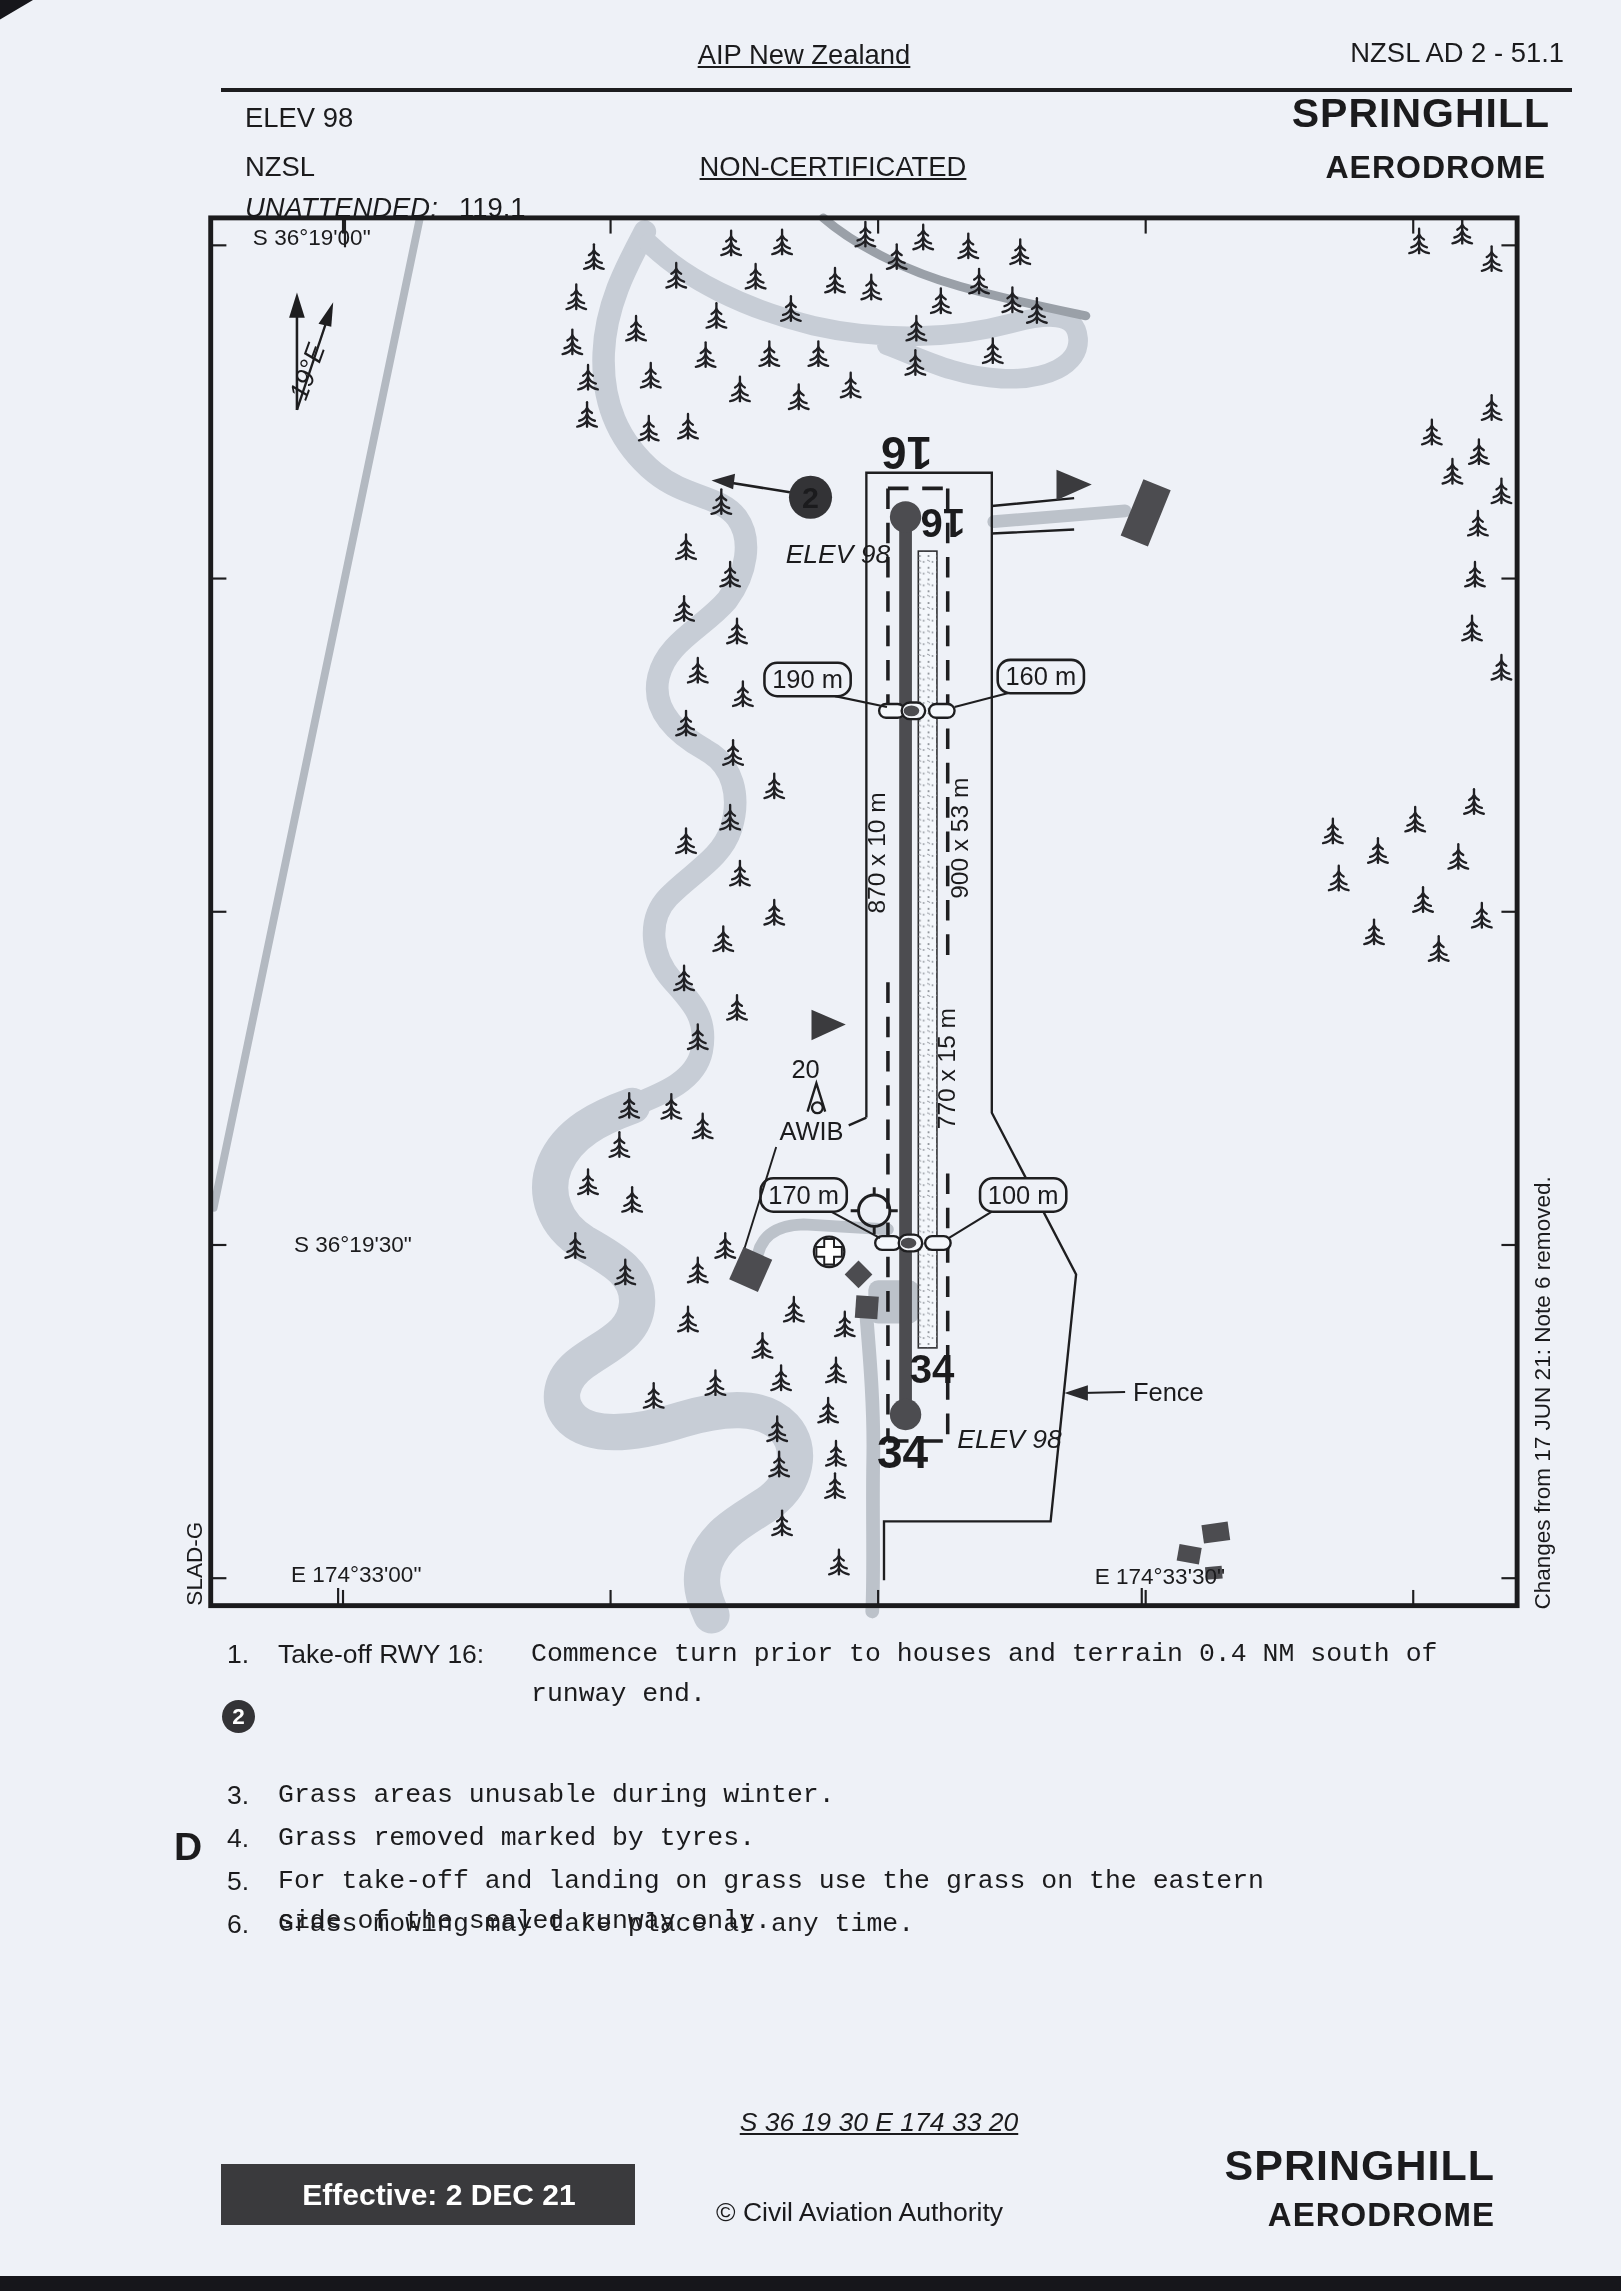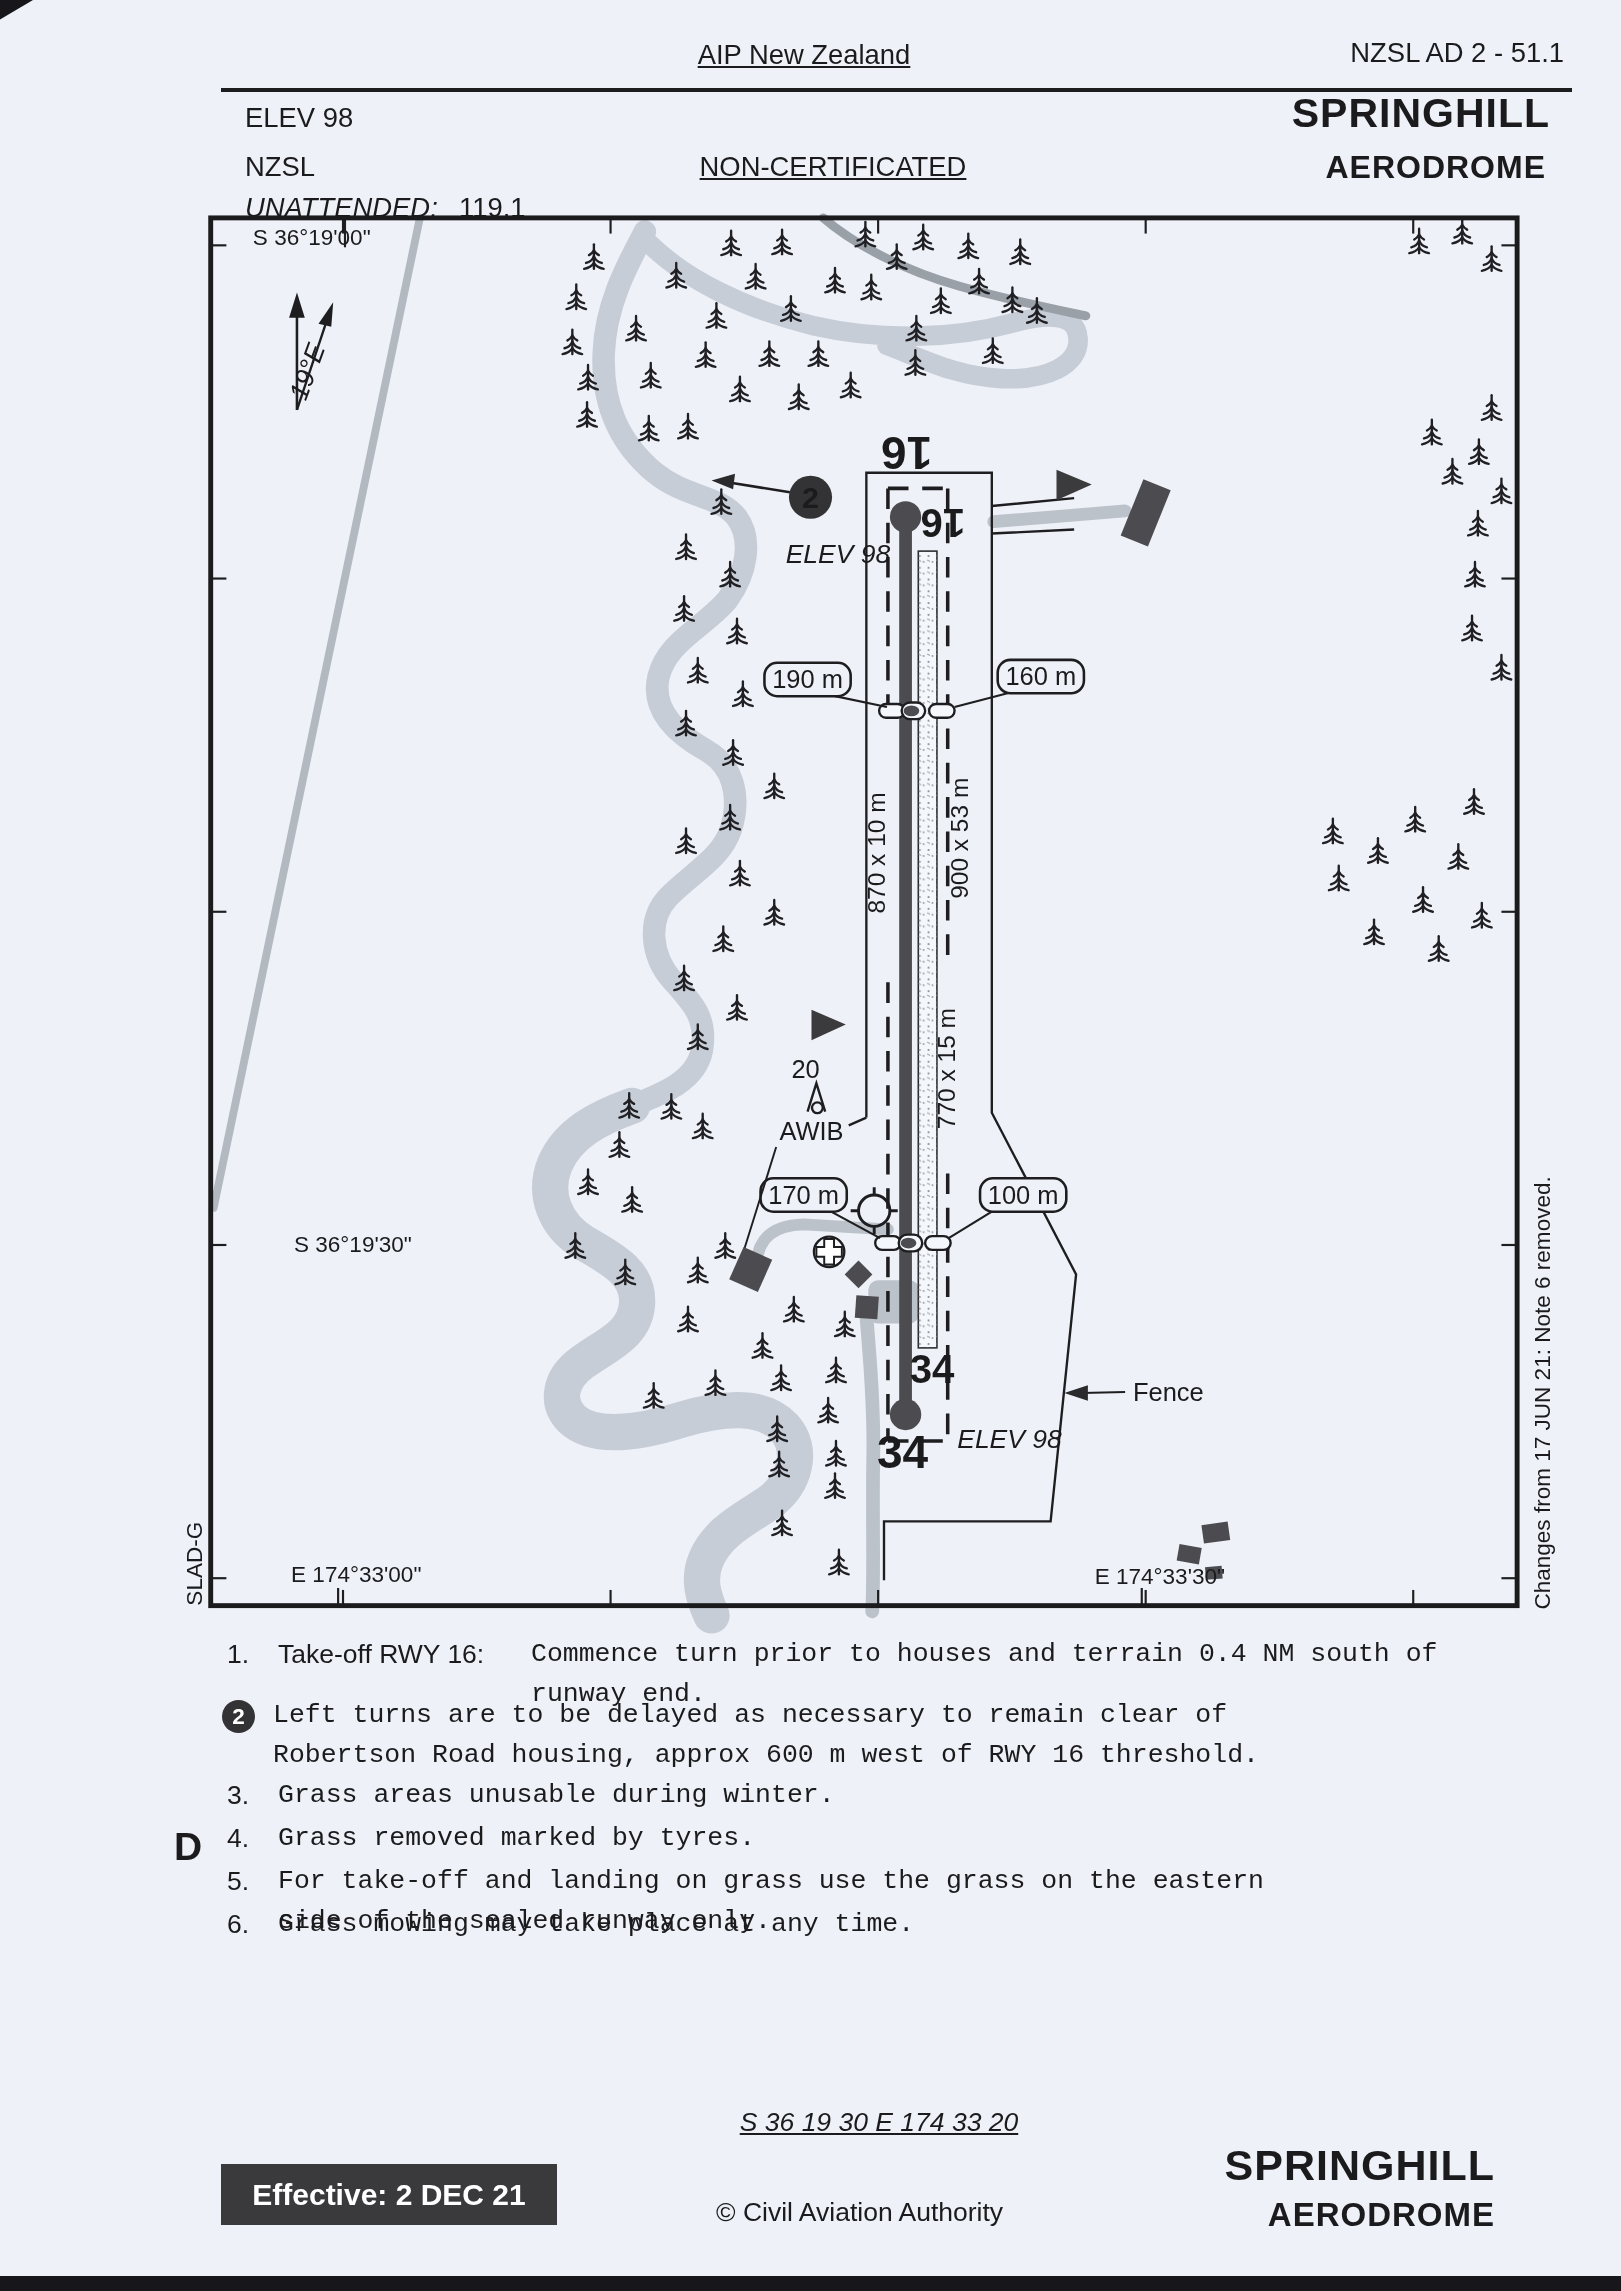--- a/index.html
+++ b/index.html
@@ -335,21 +335,20 @@
   </svg>
 
   <div>
     <div class="note-row" style="left:227px;top:1635px;">
       <span class="note-num">1.</span>
       <span class="note-title">Take-off RWY 16:</span>
       <span class="note-text">Commence turn prior to houses and terrain 0.4 NM south of runway end.</span>
     </div>
     <div class="note-row" style="left:222px;top:1696px;">
       <span class="note-num"><span class="circ2">2</span></span>
-      <span class="note-text" style="width:990px;">Left turns are to be delayed as necessary to remain clear of Robertson Road housing, approx 600 m west of RWY 16 threshold.</span>
     </div>
     <div class="note-row" style="left:227px;top:1776px;">
       <span class="note-num">3.</span>
       <span class="note-text">Grass areas unusable during winter.</span>
     </div>
     <div class="note-row" style="left:227px;top:1819px;">
       <span class="note-num">4.</span>
       <span class="note-text">Grass removed marked by tyres.</span>
     </div>
     <div class="note-row" style="left:227px;top:1862px;">
@@ -357,21 +356,21 @@
       <span class="note-text">For take-off and landing on grass use the grass on the eastern side of the sealed runway only.</span>
     </div>
     <div class="note-row" style="left:227px;top:1905px;">
       <span class="note-num">6.</span>
       <span class="note-text">Grass mowing may take place at any time.</span>
     </div>
     <div class="abs b" style="left:174px;top:1825px;font-size:39px;">D</div>
   </div>
 
   <div class="abs ctr it" style="left:644px;top:2107px;width:470px;font-size:26.5px;">S 36 19 30    E 174 33 20</div>
-  <div class="abs eff-box" style="left:221px;top:2164px;width:336px;height:61px;">Effective: 2 DEC 21</div>
+  <div class="abs eff-box" style="left:221px;top:2164px;width:392px;height:61px;padding-left:22px;">Effective: 2 DEC 21</div>
   <div class="abs" style="left:716px;top:2197px;font-size:26.5px;">© Civil Aviation Authority</div>
   <div class="abs f-title rt" style="right:126px;top:2141px;">SPRINGHILL</div>
   <div class="abs f-sub rt" style="right:126px;top:2196px;">AERODROME</div>
 
   <div class="abs scanbar" style="left:0;top:2276px;width:1621px;height:15.7px;"></div>
   <div class="abs" style="left:0;top:0;width:33px;height:19.6px;background:#16161b;clip-path:polygon(0 0,100% 0,0 100%);"></div>
 </div>
 
 
 </body></html>

